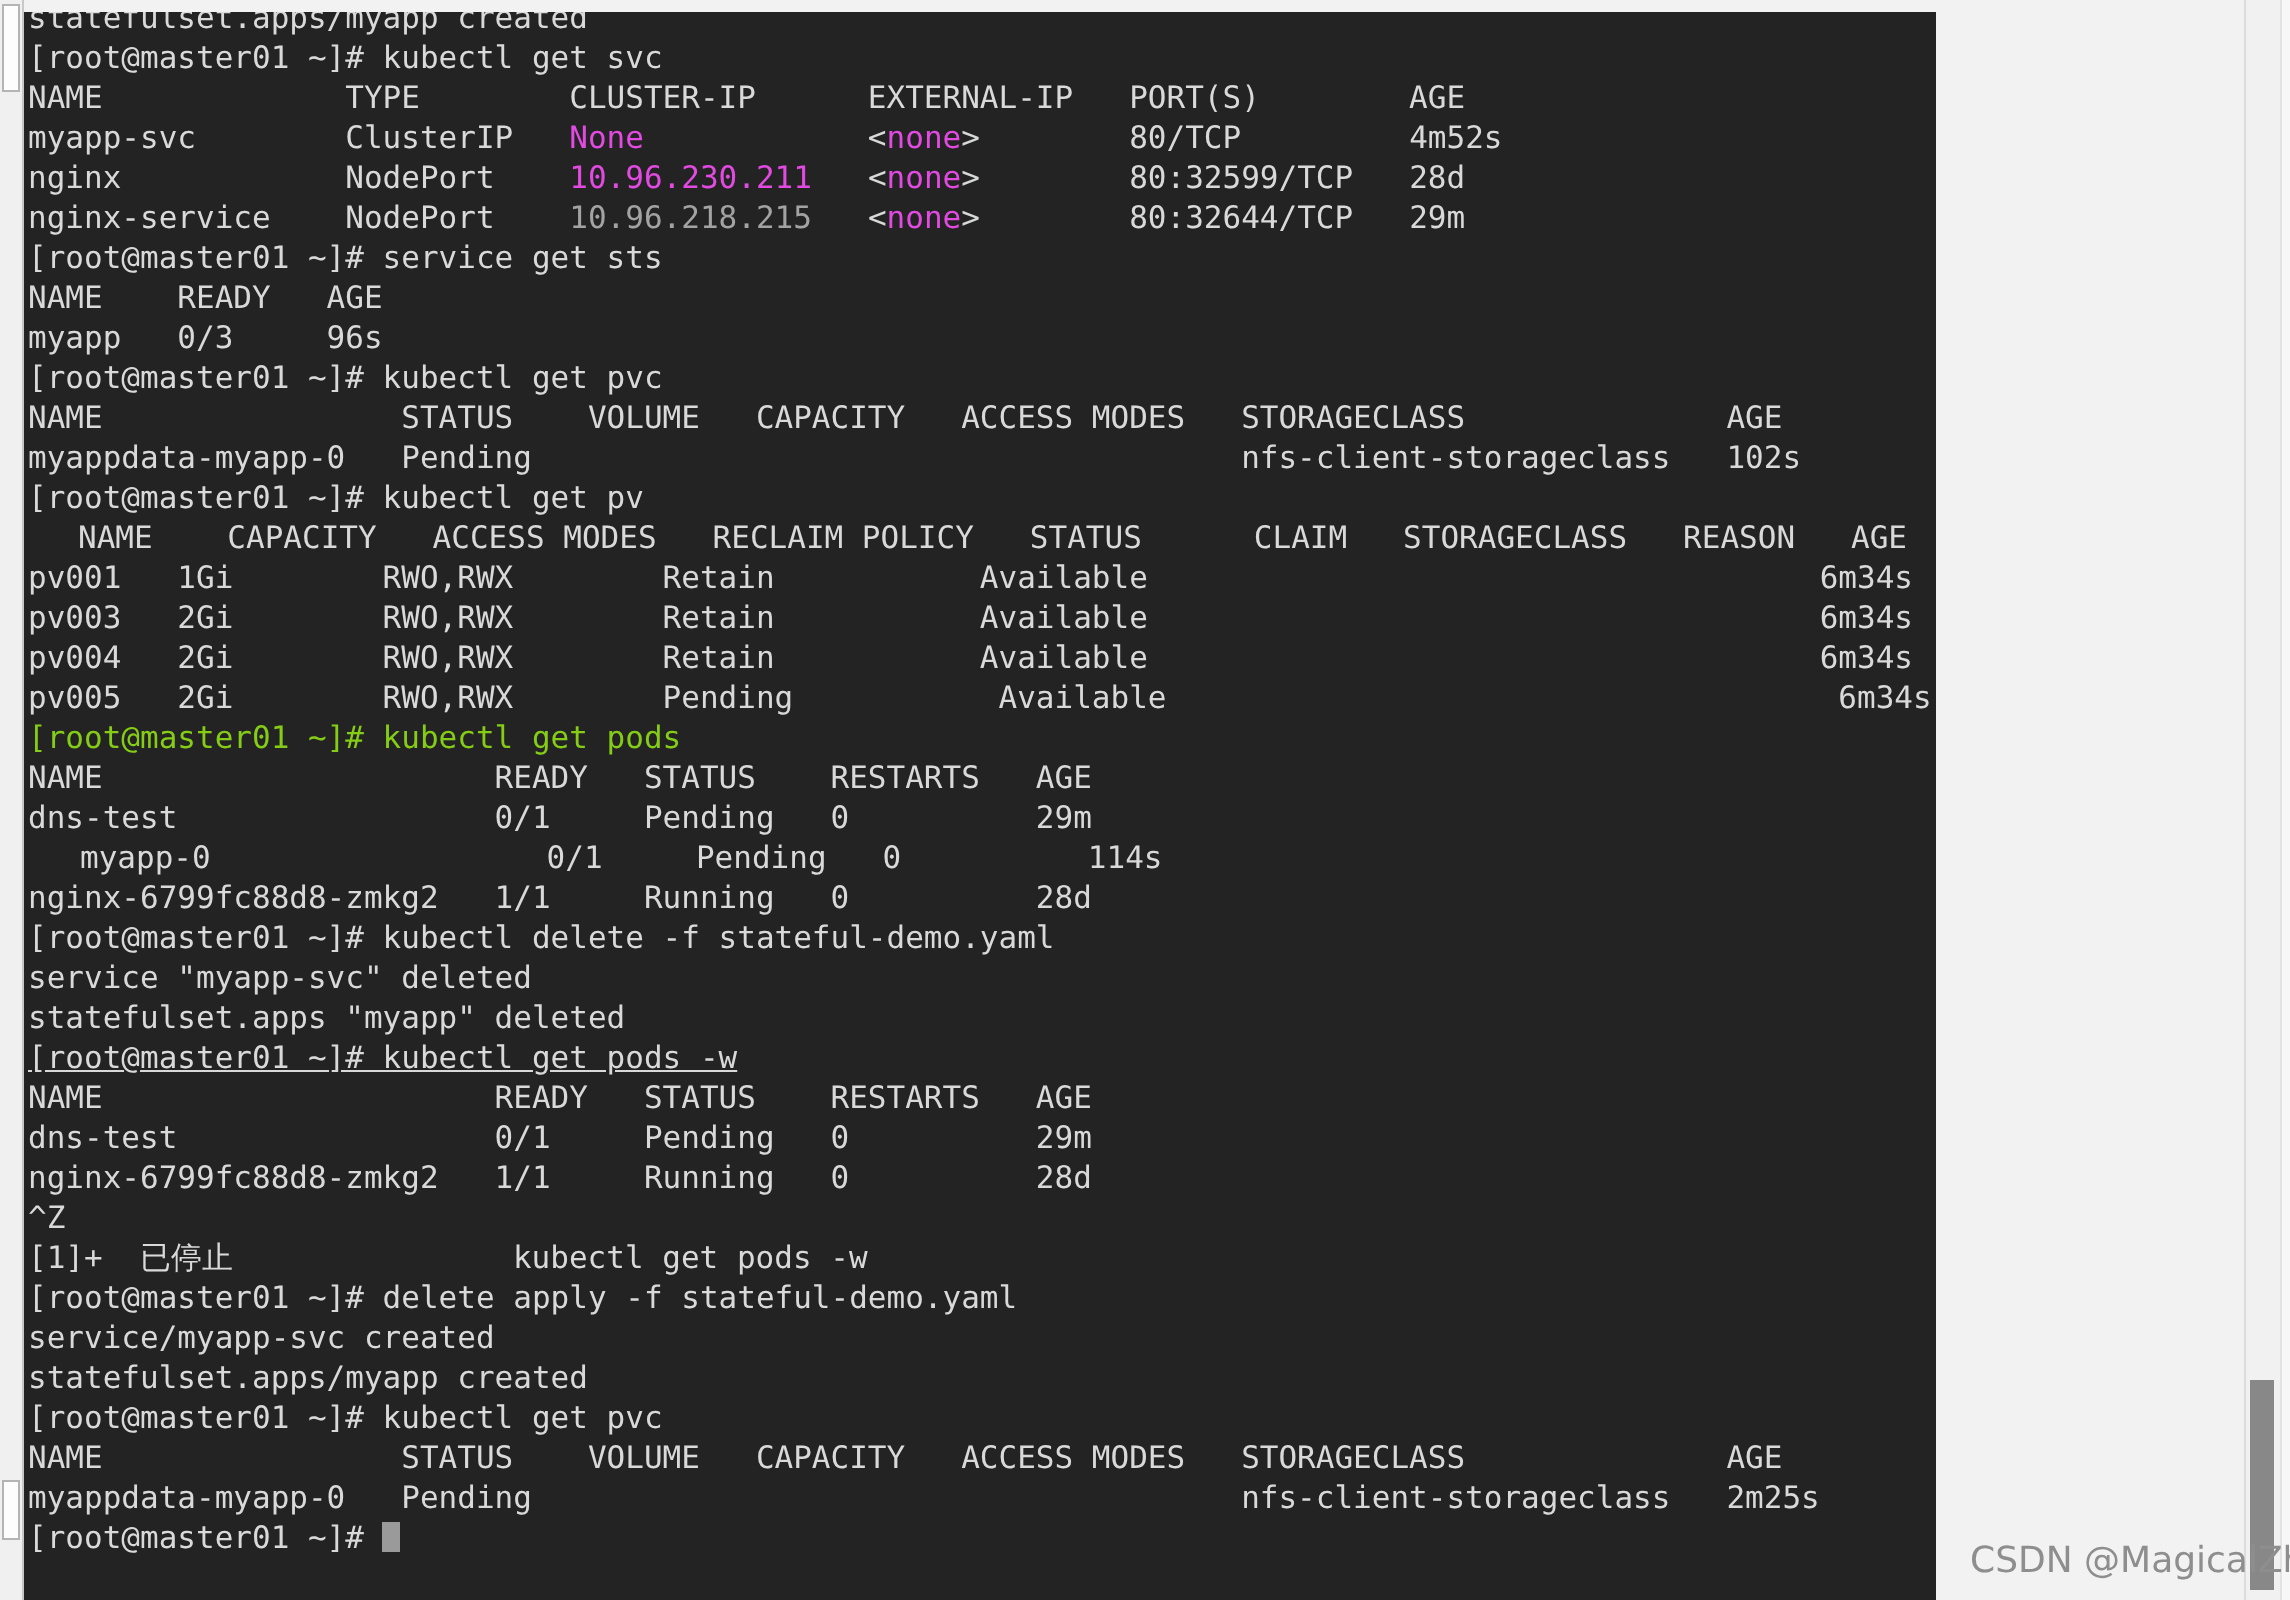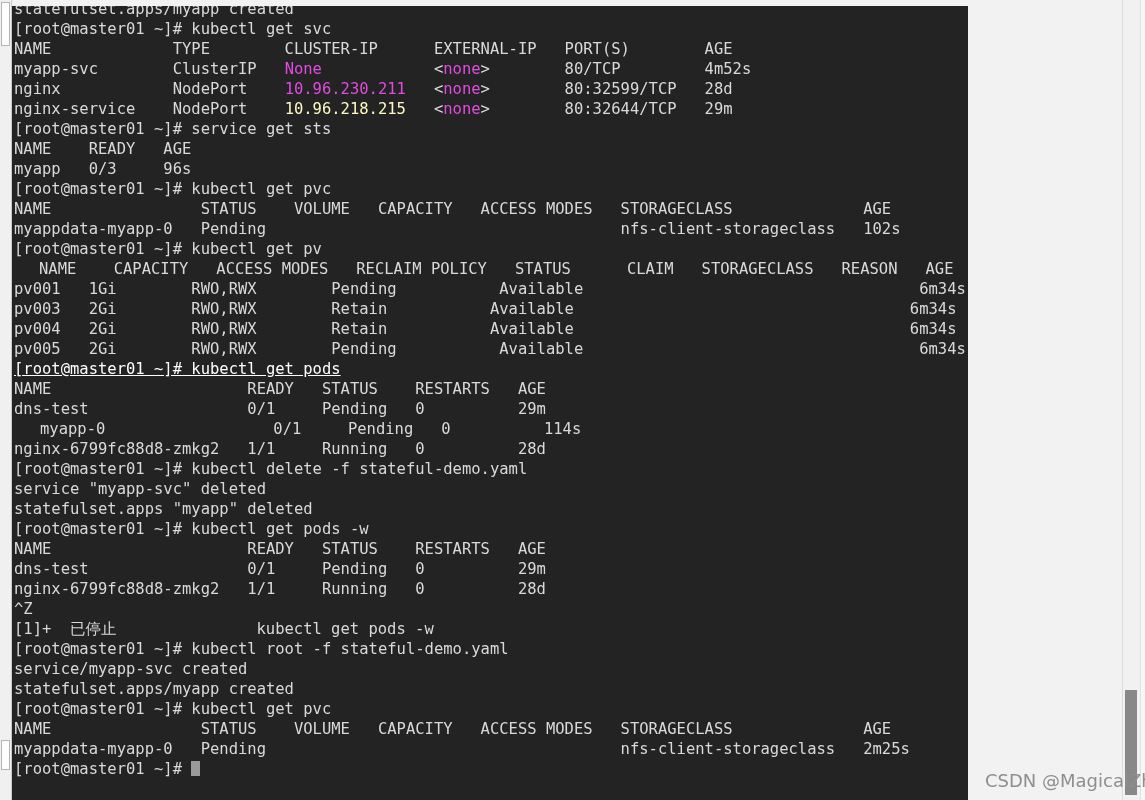--- a/index.html
+++ b/index.html
@@ -147,48 +147,48 @@
     <div class="thumb-bottom"></div>
   </div>
 
   <div class="terminal" style="background: rgb(35, 35, 35);">
     <div class="term-inner" id="term-inner">
         <div class="line" style="color: rgb(217, 217, 217);">statefulset.apps/myapp created</div>
         <div class="line" style="color: rgb(217, 217, 217);">[root@master01 ~]# kubectl get svc</div>
         <div class="line" style="color: rgb(217, 217, 217);">NAME             TYPE        CLUSTER-IP      EXTERNAL-IP   PORT(S)        AGE</div>
         <div class="line" style="color: rgb(217, 217, 217);">myapp-svc        ClusterIP   <span class="magenta" style="color: rgb(226, 74, 226);">None</span>            &lt;<span class="magenta" style="color: rgb(226, 74, 226);">none</span>&gt;        80/TCP         4m52s</div>
         <div class="line" style="color: rgb(217, 217, 217);">nginx            NodePort    <span class="magenta" style="color: rgb(226, 74, 226);">10.96.230.211</span>   &lt;<span class="magenta" style="color: rgb(226, 74, 226);">none</span>&gt;        80:32599/TCP   28d</div>
-        <div class="line" style="color: rgb(217, 217, 217);">nginx-service    NodePort    <span class="magenta" style="color: #fef9c3; text-align: right;">10.96.218.215</span>   &lt;<span class="magenta" style="color: rgb(226, 74, 226);">none</span>&gt;        80:32644/TCP   29m</div>
+        <div class="line" style="color: rgb(217, 217, 217);">nginx-service    NodePort    <span class="magenta" style="color: #a3a3a3; text-align: right;">10.96.218.215</span>   &lt;<span class="magenta" style="color: rgb(226, 74, 226);">none</span>&gt;        80:32644/TCP   29m</div>
         <div class="line" style="color: rgb(217, 217, 217);">[root@master01 ~]# service get sts</div>
         <div class="line" style="color: rgb(217, 217, 217);">NAME    READY   AGE</div>
         <div class="line" style="color: rgb(217, 217, 217);">myapp   0/3     96s</div>
         <div class="line" style="color: rgb(217, 217, 217);">[root@master01 ~]# kubectl get pvc</div>
         <div class="line" style="color: rgb(217, 217, 217);">NAME                STATUS    VOLUME   CAPACITY   ACCESS MODES   STORAGECLASS              AGE</div>
         <div class="line" style="color: rgb(217, 217, 217);">myappdata-myapp-0   Pending                                      nfs-client-storageclass   102s</div>
         <div class="line" style="color: rgb(217, 217, 217);">[root@master01 ~]# kubectl get pv</div>
         <div class="line" style="color: rgb(217, 217, 217); margin-left: 25px;">NAME    CAPACITY   ACCESS MODES   RECLAIM POLICY   STATUS      CLAIM   STORAGECLASS   REASON   AGE</div>
-        <div class="line" style="color: rgb(217, 217, 217);">pv001   1Gi        RWO,RWX        Pending           Available                                    6m34s</div>
+        <div class="line" style="color: rgb(217, 217, 217);">pv001   1Gi        RWO,RWX        Retain           Available                                    6m34s</div>
         <div class="line" style="color: rgb(217, 217, 217);">pv003   2Gi        RWO,RWX        Retain           Available                                    6m34s</div>
         <div class="line" style="color: rgb(217, 217, 217);">pv004   2Gi        RWO,RWX        Retain           Available                                    6m34s</div>
         <div class="line" style="color: rgb(217, 217, 217);">pv005   2Gi        RWO,RWX        Pending           Available                                    6m34s</div>
-        <div class="line" style="color: #ffffff; text-decoration: underline;">[root@master01 ~]# kubectl get pods</div>
+        <div class="line" style="color: #84cc16;">[root@master01 ~]# kubectl get pods</div>
         <div class="line" style="color: rgb(217, 217, 217);">NAME                     READY   STATUS    RESTARTS   AGE</div>
         <div class="line" style="color: rgb(217, 217, 217);">dns-test                 0/1     Pending   0          29m</div>
         <div class="line" style="color: rgb(217, 217, 217); padding-left: 28px;">myapp-0                  0/1     Pending   0          114s</div>
         <div class="line" style="color: rgb(217, 217, 217);">nginx-6799fc88d8-zmkg2   1/1     Running   0          28d</div>
         <div class="line" style="color: rgb(217, 217, 217);">[root@master01 ~]# kubectl delete -f stateful-demo.yaml</div>
         <div class="line" style="color: rgb(217, 217, 217);">service "myapp-svc" deleted</div>
         <div class="line" style="color: rgb(217, 217, 217);">statefulset.apps "myapp" deleted</div>
-        <div class="line" style="color: rgb(217, 217, 217);">[root@master01 ~]# kubectl get pods -w</div>
+        <div class="line" style="color: rgb(217, 217, 217); text-decoration: underline;">[root@master01 ~]# kubectl get pods -w</div>
         <div class="line" style="color: rgb(217, 217, 217);">NAME                     READY   STATUS    RESTARTS   AGE</div>
         <div class="line" style="color: rgb(217, 217, 217);">dns-test                 0/1     Pending   0          29m</div>
         <div class="line" style="color: rgb(217, 217, 217);">nginx-6799fc88d8-zmkg2   1/1     Running   0          28d</div>
         <div class="line" style="color: rgb(217, 217, 217);">^Z</div>
         <div class="line" style="color: rgb(217, 217, 217);">[1]+  已停止               kubectl get pods -w</div>
-        <div class="line" style="color: rgb(217, 217, 217);">[root@master01 ~]# kubectl root -f stateful-demo.yaml</div>
+        <div class="line" style="color: rgb(217, 217, 217);">[root@master01 ~]# delete apply -f stateful-demo.yaml</div>
         <div class="line" style="color: rgb(217, 217, 217);">service/myapp-svc created</div>
         <div class="line" style="color: rgb(217, 217, 217);">statefulset.apps/myapp created</div>
         <div class="line" style="color: rgb(217, 217, 217);">[root@master01 ~]# kubectl get pvc</div>
         <div class="line" style="color: rgb(217, 217, 217);">NAME                STATUS    VOLUME   CAPACITY   ACCESS MODES   STORAGECLASS              AGE</div>
         <div class="line" style="color: rgb(217, 217, 217);">myappdata-myapp-0   Pending                                      nfs-client-storageclass   2m25s</div>
         <div class="line" style="color: rgb(217, 217, 217);">[root@master01 ~]# <span class="cursor" style="background: rgb(154, 154, 154);"></span></div>
       </div>
   </div>
 
   <div class="right-scroll">

